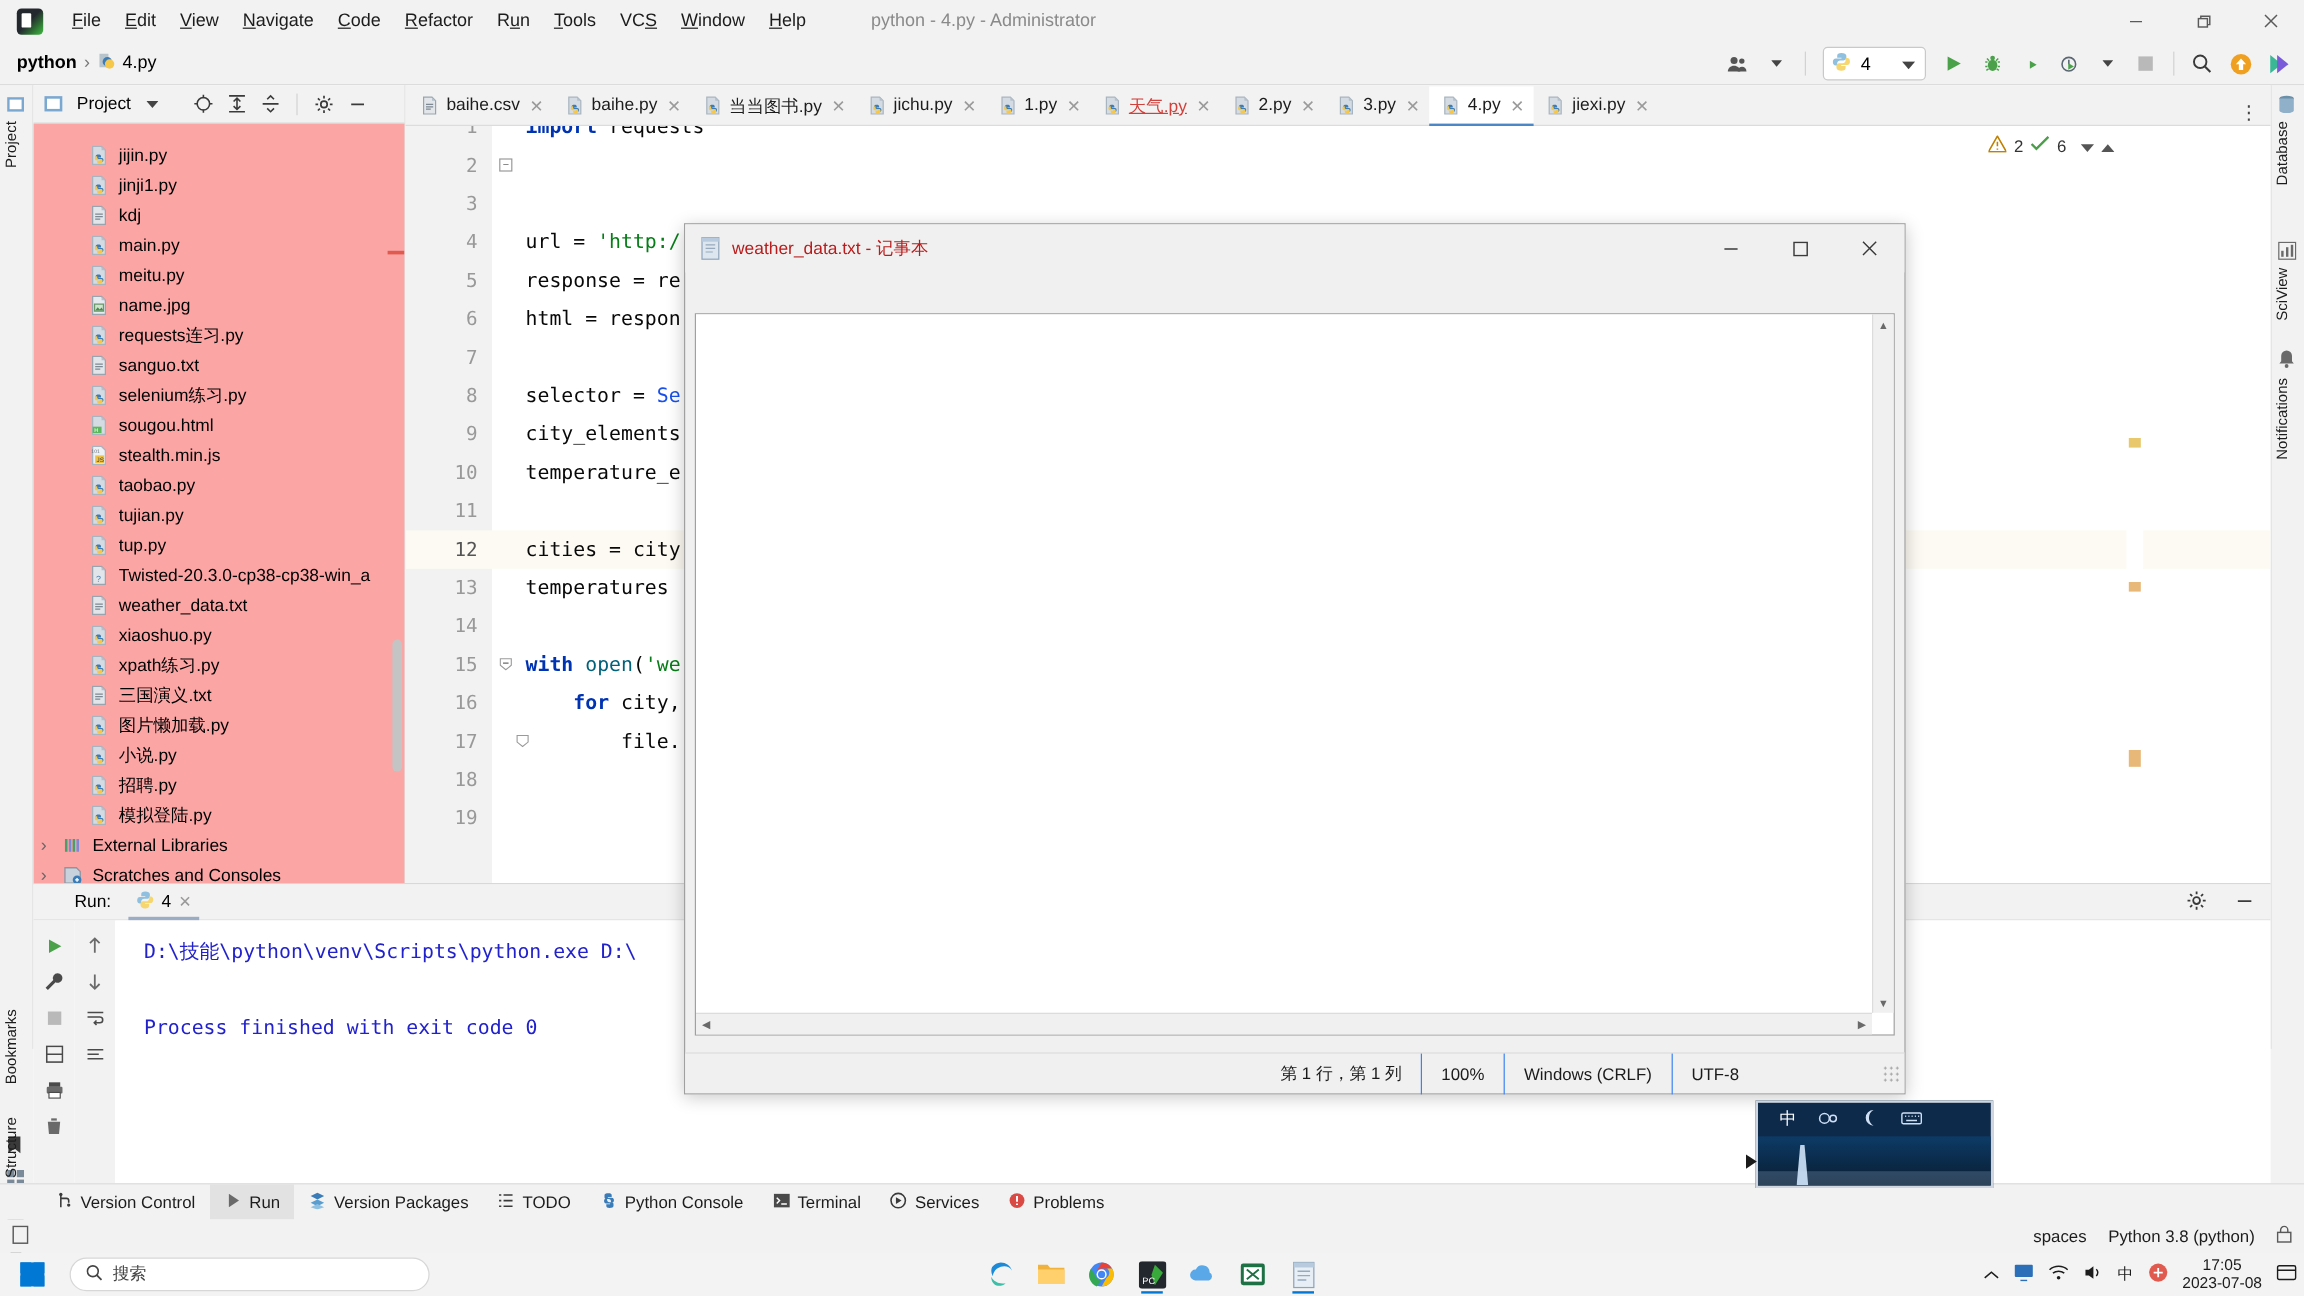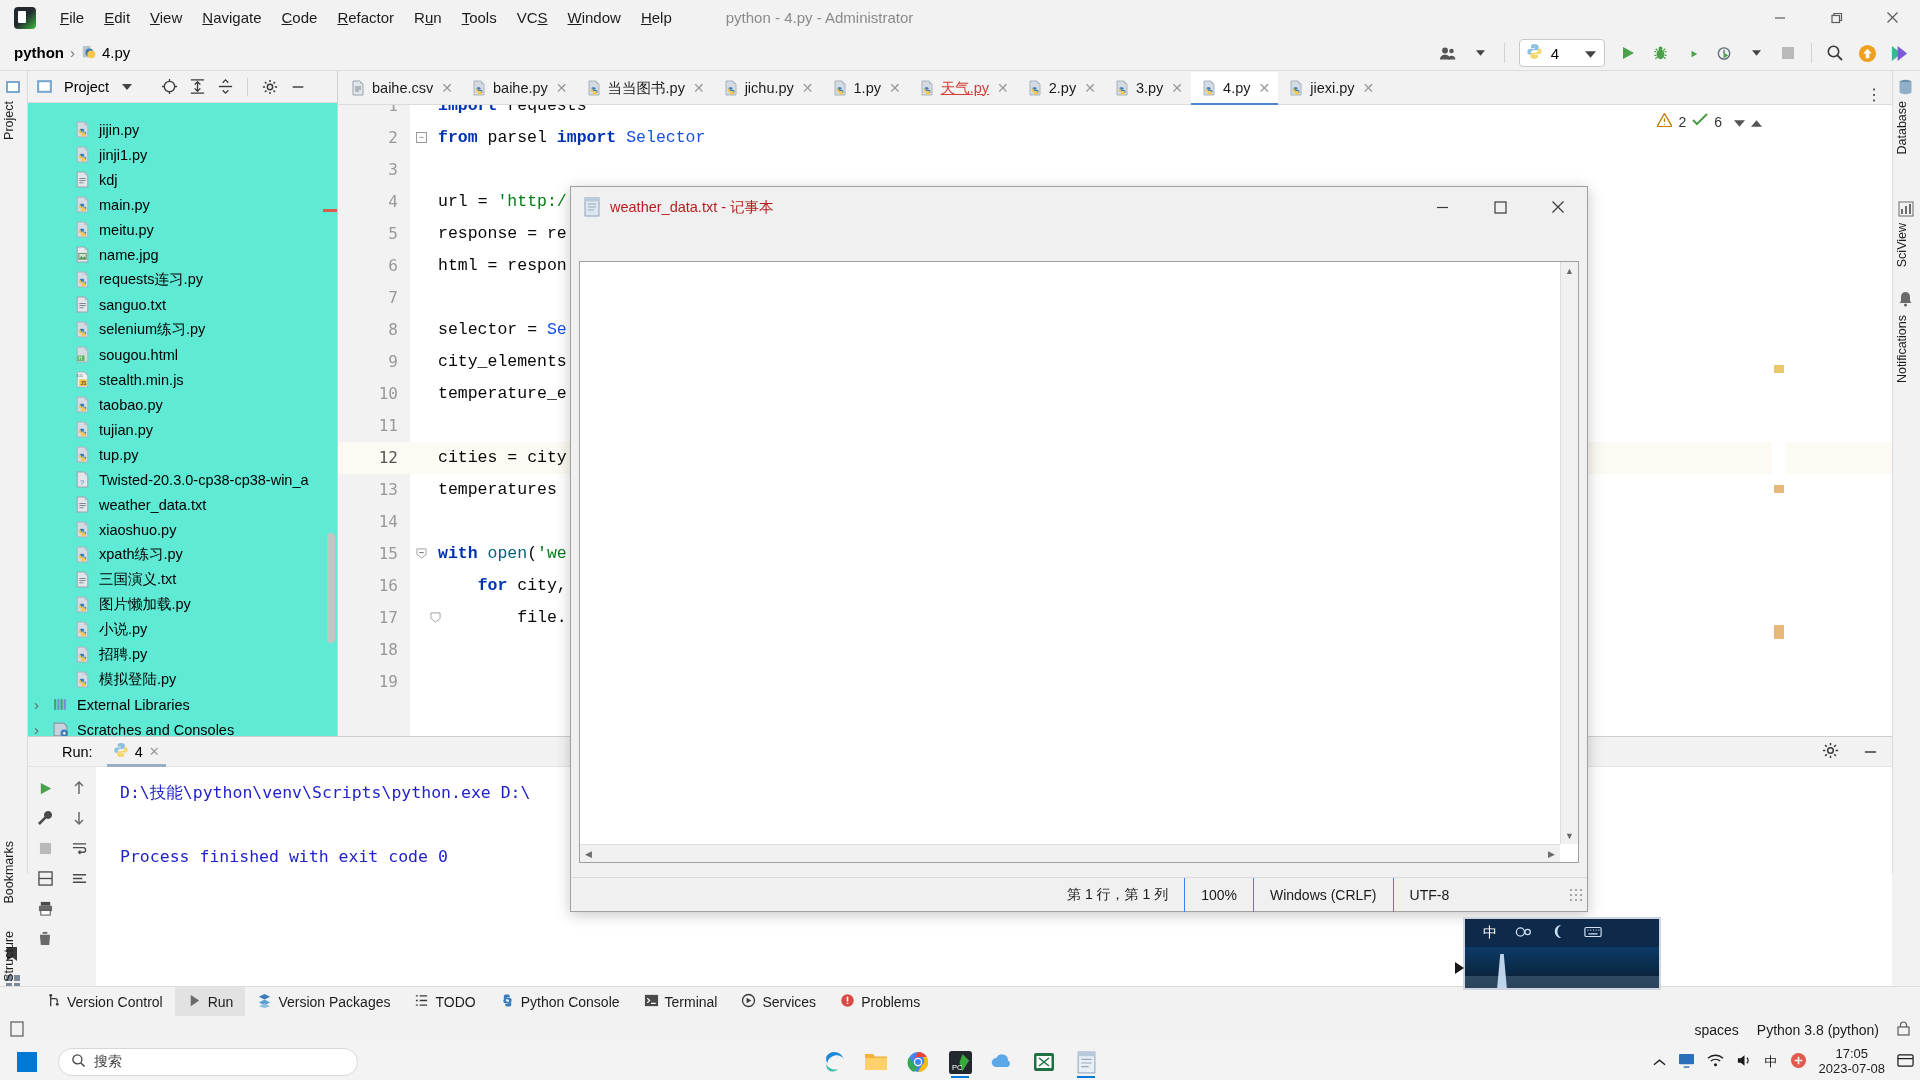--- a/index.html
+++ b/index.html
@@ -96,21 +96,21 @@
     background: #fff; border-right: 1px solid #cfcfcf;
   }
   #project-header {
     height: 32px; background: #f2f2f2; border-bottom: 1px solid #dcdcdc;
     display: flex; align-items: center; padding: 0 6px; gap: 8px;
   }
   #project-header .ptitle { font-size: 14.5px; margin-left: 2px; }
   #project-header .phicon { width: 20px; height: 20px; display:flex; align-items:center; justify-content:center;}
   #tree {
     position: absolute; top: 32px; left: 0; right: 0; bottom: 0;
-    overflow: hidden; padding-top: 2px; background: #5eead4;
+    overflow: hidden; padding-top: 2px; background: #fca5a5;
   }
   .tnode {
     display: flex; align-items: center; height: 25px;
     padding-left: 46px; font-size: 14.5px; white-space: nowrap;
   }
   .tnode.lvl0 { padding-left: 24px; }
   .tnode .fico { width: 18px; height: 18px; margin-right: 7px; flex: 0 0 18px; }
   .tnode .chev { width: 14px; margin-left: -18px; margin-right: 4px; color: #666; font-size: 11px;}
   .tnode.cut { position: relative; top: -12px; }
   #tree-scrollbar {
@@ -158,21 +158,21 @@
     position: absolute; left: 0; right: 0; height: 32px;
     font-family: "DejaVu Sans Mono", monospace; font-size: 16.5px;
   }
   .cline .ln {
     position: absolute; left: 0; width: 60px; text-align: right;
     color: #999; line-height: 32px; font-size: 16px;
   }
   .cline.hl { background: #fcfaf2; }
   .cline.hl .ln { color: #555; }
   .ctext {
-    position: absolute; left: 100px; line-height: 32px; white-space: pre; font-family: Liberation Mono, monospace;
+    position: absolute; left: 100px; line-height: 32px; white-space: pre;
   }
   .k { color: #0033b3; font-weight: bold; }
   .s { color: #067d17; }
   .n { color: #1750eb; }
   .fn { color: #00627a; }
   .plain { color: #080808; }
   .fold {
     position:absolute; left:78px; width:11px; height:11px; top:10px;
     border:1px solid #9a9a9a; color:#6a6a6a; font-size:9px; line-height:9px; text-align:center;
     background:#fff;
@@ -932,21 +932,20 @@
     <div id="code">
       <div id="gutter"></div>
       <div id="fold-col"></div>
       <div id="code-lines">
           <div class="cline" style="top: -15px;">
             <span class="ln">1</span>
             <span class="ctext"><span class="k">import</span><span class="plain"> </span><span class="plain">requests</span></span>
           </div>
           <div class="cline" style="top: 17px;">
             <span class="ln">2</span>
-            <span class="ctext"><span class="k">from</span><span class="plain"> </span><span class="plain">parsel</span><span class="plain"> </span><span class="k">import</span><span class="plain"> </span><span class="n">Selector</span></span>
           </div>
           <div class="cline" style="top: 49px;">
             <span class="ln">3</span>
             <span class="ctext"></span>
           </div>
           <div class="cline" style="top: 81px;">
             <span class="ln">4</span>
             <span class="ctext"><span class="plain">url</span><span class="plain"> </span><span class="plain">=</span><span class="plain"> </span><span class="s">'http:/</span></span>
           </div>
           <div class="cline" style="top: 113px;">

